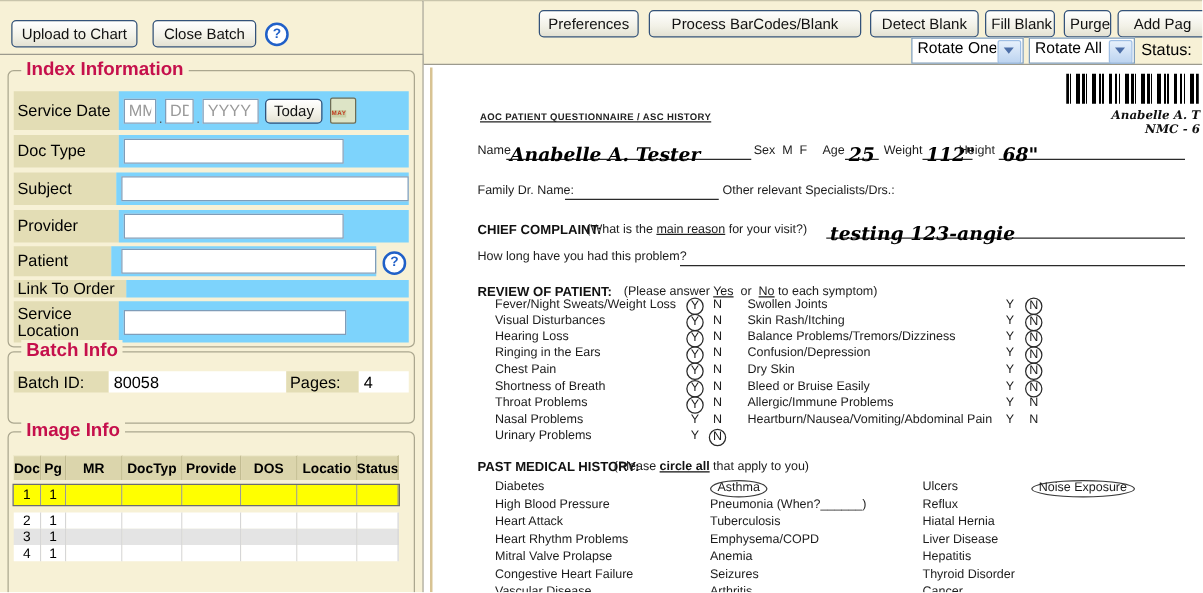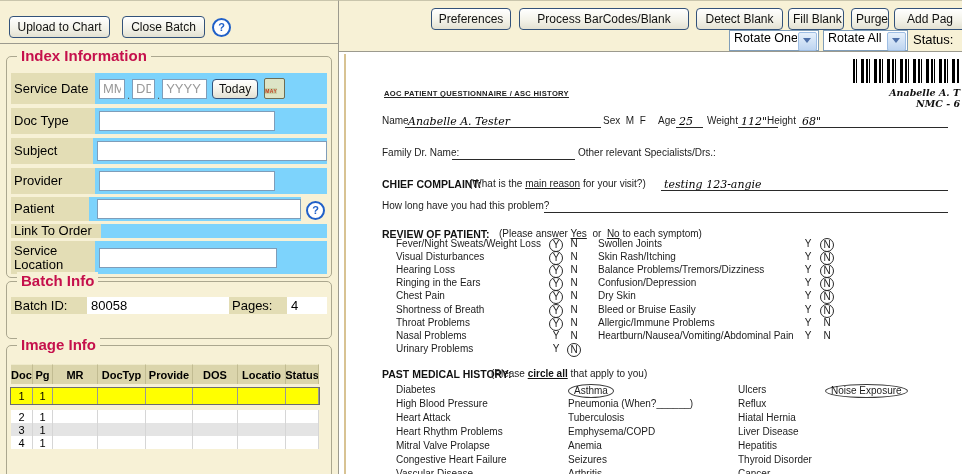--- a/index.html
+++ b/index.html
@@ -70,21 +70,21 @@
   #pageedge{position:absolute;left:5px;top:2px;bottom:0;width:2px;background:#D8C393;}
   #barcode{position:absolute;left:514px;top:7px;width:106px;height:24px;background:
      repeating-linear-gradient(90deg,#000 0 2px,#fff 2px 3px,#000 3px 4px,#fff 4px 8px,#000 8px 11px,#fff 11px 13px);}
   #doctitle{position:absolute;left:45px;top:37px;font-size:7.6px;font-weight:600;letter-spacing:.3px;
             text-decoration:underline;color:#222;}
   .hdr-name{position:absolute;right:2px;text-align:right;font-family:"DejaVu Serif",serif;
             font-style:italic;font-weight:bold;font-size:9.5px;color:#111;white-space:nowrap;}
   .dline{position:absolute;left:0;width:623px;height:15px;font-size:10px;}
   .dline > span{position:absolute;top:0;white-space:pre;}
   .uline{border-bottom:1px solid #2a2a2a;height:13px;box-sizing:border-box;padding-left:3px;display:inline-block;}
-  .hw{font-family:"DejaVu Serif",serif;font-style:italic;font-weight:normal;font-size:11px;color:#000;}
+  .hw{font-family:"DejaVu Serif",serif;font-style:italic;font-weight:bold;font-size:15px;color:#000;}
   .bold{font-weight:bold;color:#111;}
   .u{text-decoration:underline;}
   .ros-row,.pmh-row{position:absolute;left:0;width:623px;height:13px;font-size:10px;}
   .ros-row span,.pmh-row span{position:absolute;top:0;white-space:nowrap;}
   .yn{width:14px;text-align:center;height:12px;line-height:12px;}
   .yn.circ{border:1px solid #2a2a2a;border-radius:50%;width:12px;height:12px;line-height:11px;}
   .circword{border:1px solid #3a3a3a;border-radius:50%;padding:0 5px 1px 5px;}
 </style>
 </head>
 <body>

